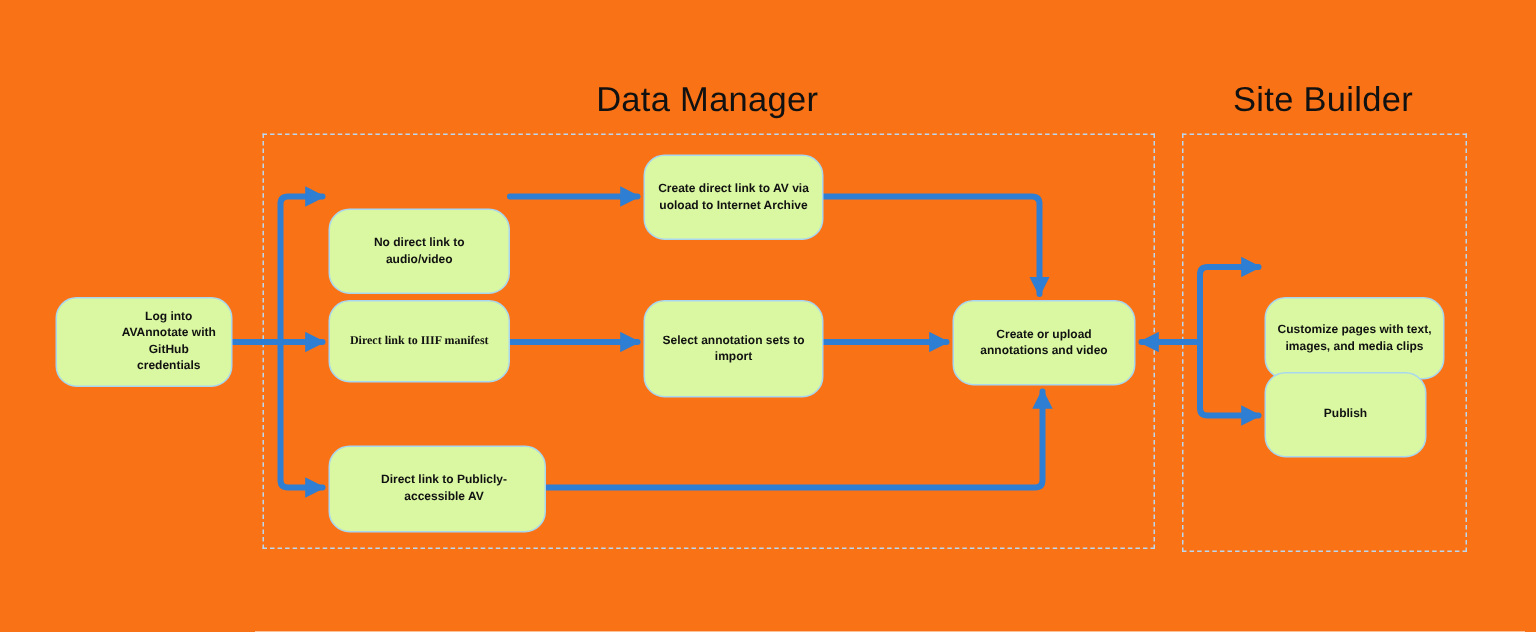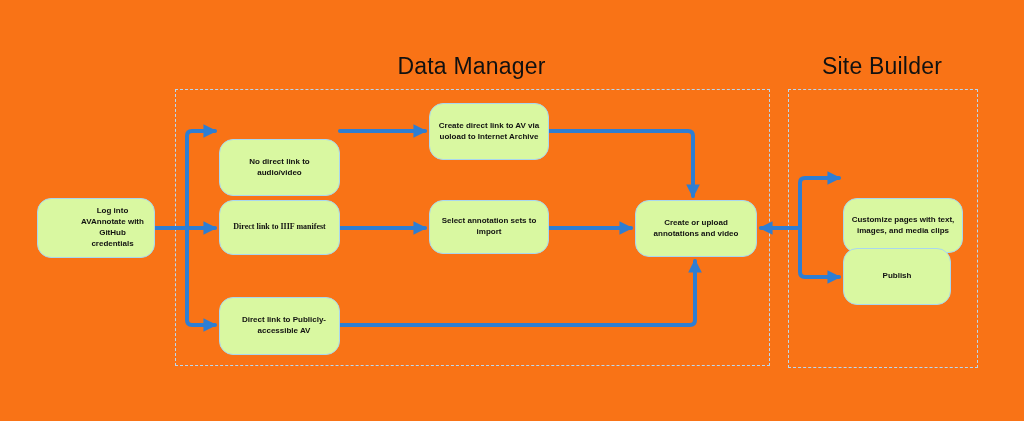--- a/index.html
+++ b/index.html
@@ -29,22 +29,22 @@
     position:absolute;box-sizing:border-box;background:var(--node-fill);
     border:1px solid var(--node-border);border-radius:14px;
     display:flex;align-items:center;justify-content:center;text-align:center;
     font-size:8px;font-weight:bold;line-height:1.35;color:var(--text);
     padding:3px 7px;
   }
   #n-login{left:37px;top:198px;width:118px;height:60px;padding-left:40px;}
   #n-nodirect{left:219px;top:103px;width:121px;height:57px;margin-top:36px;}
   #n-createdirect{left:429px;top:103px;width:120px;height:57px;}
   #n-iiif{left:219px;top:200px;width:121px;height:55px;font-family:Liberation Serif, serif;}
-  #n-select{left:429px;top:200px;width:120px;height:54px;text-align:center;}
-  #n-public{left:219px;top:297px;width:121px;height:58px;padding-left:16px;}
+  #n-select{left:429px;top:200px;width:120px;height:65px;text-align:center;}
+  #n-public{left:219px;top:297px;width:145px;height:58px;padding-left:16px;}
   #n-createupload{left:635px;top:200px;width:122px;height:57px;}
   #n-customize{left:843px;top:150px;width:120px;height:55px;margin-top:48px;}
   #n-publish{left:843px;top:248px;width:108px;height:57px;}
   #connectors{position:absolute;left:0;top:0;width:1024px;height:421px;pointer-events:none;}
   .connector{stroke:var(--arrow);stroke-width:4;fill:none;stroke-linecap:round;}
   #arrowhead path{fill:var(--arrow);}
 </style>
 </head>
 <body>
 

